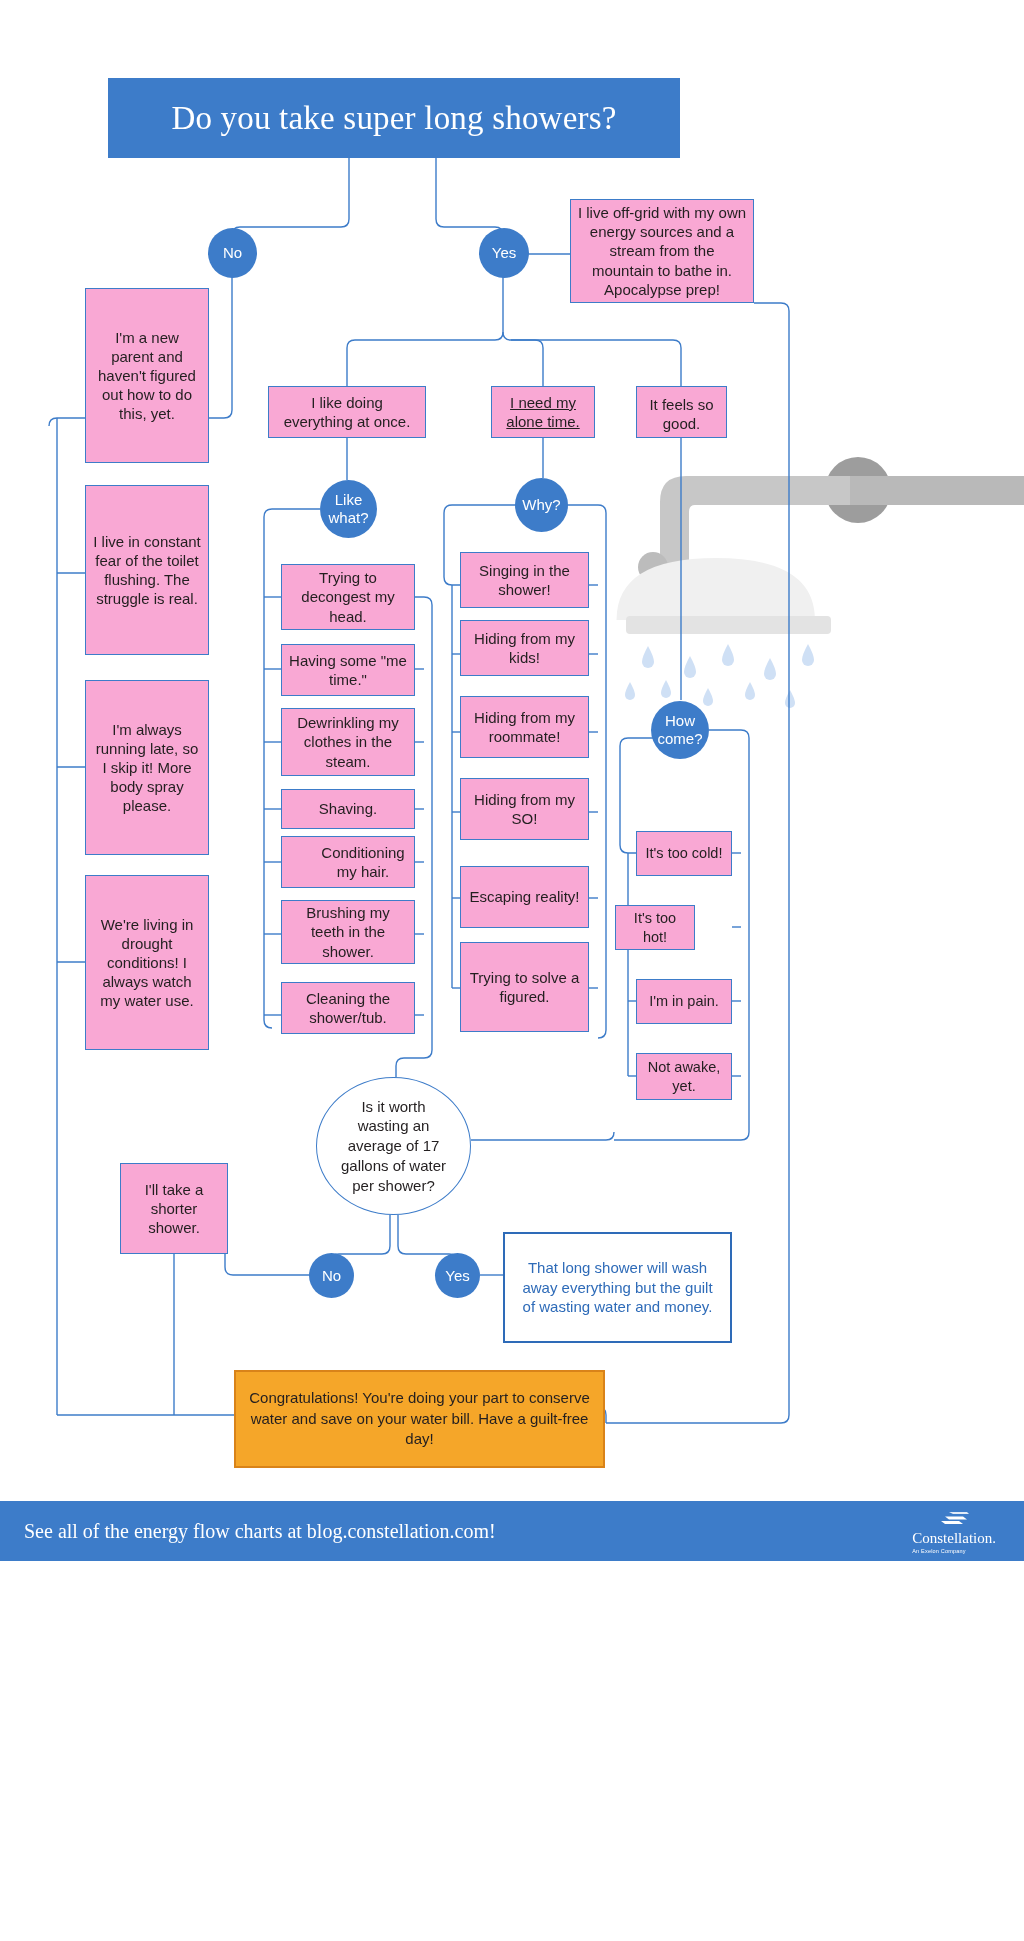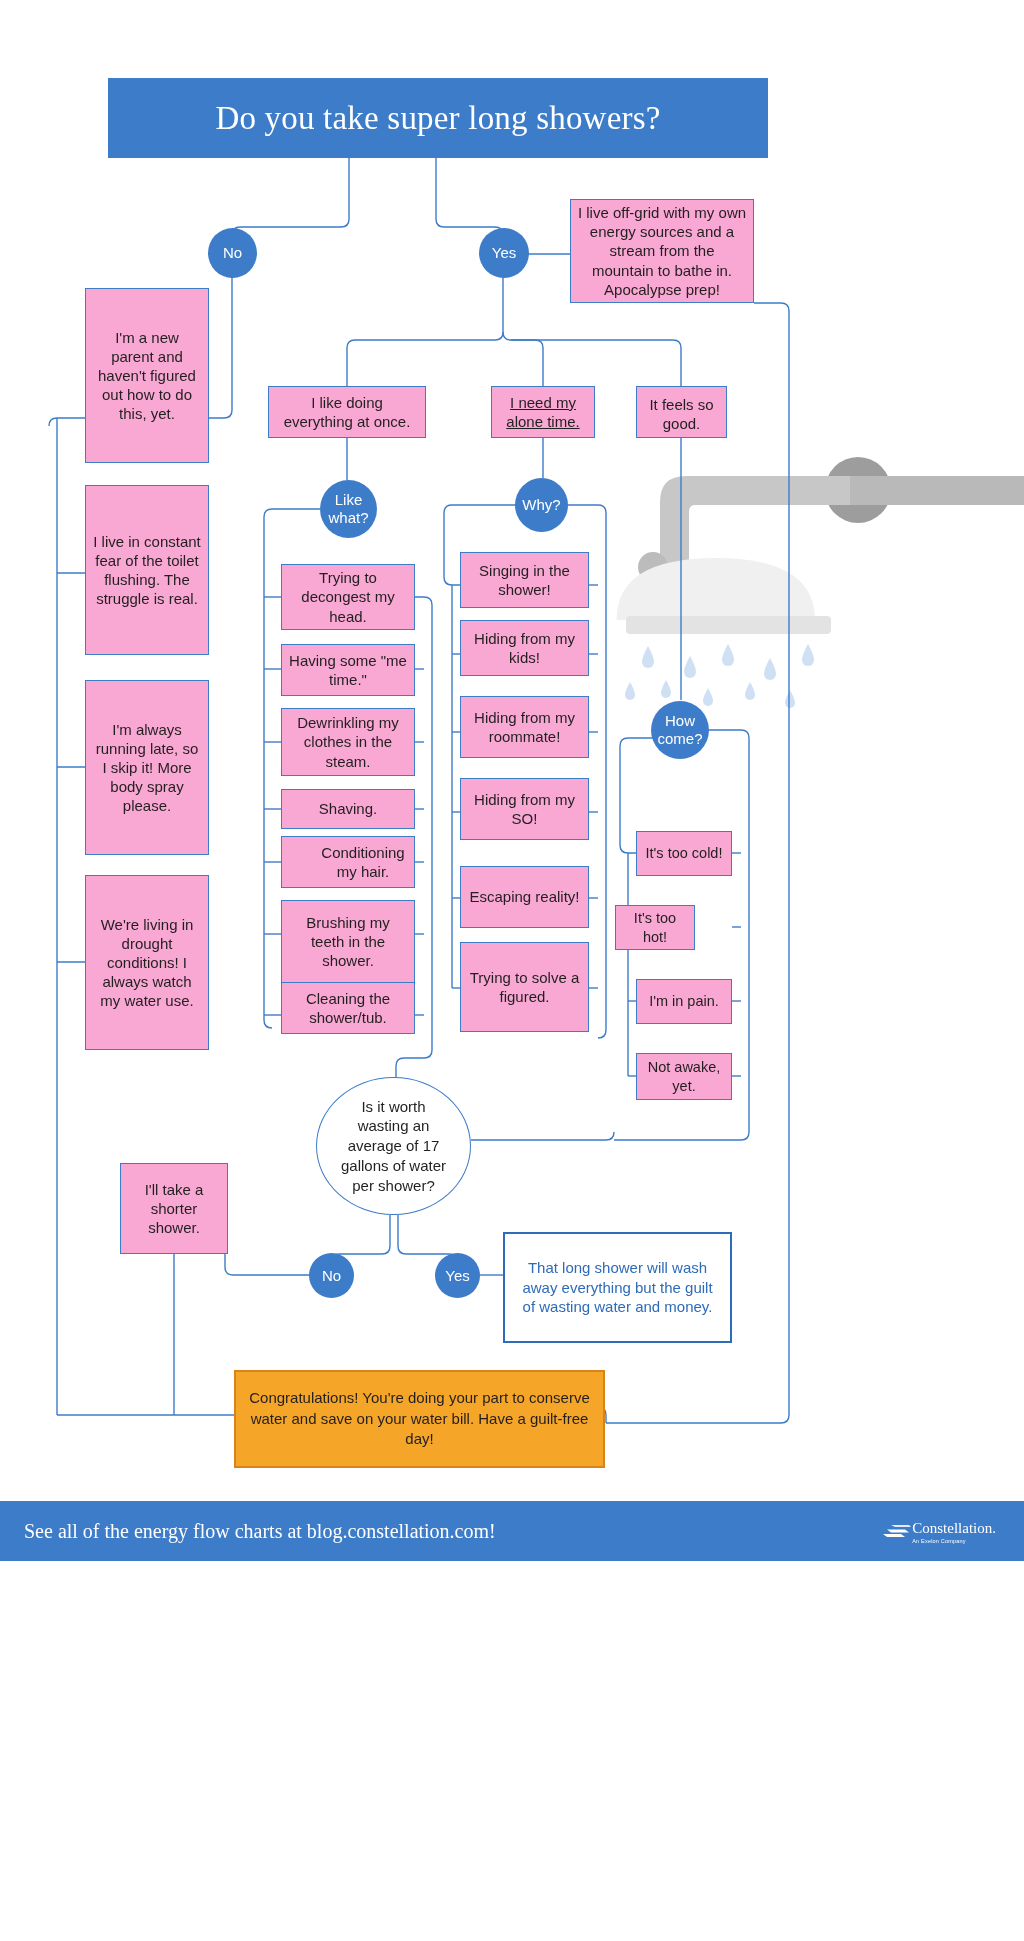--- a/index.html
+++ b/index.html
@@ -80,21 +80,21 @@
     line-height: 1.32;
     color: #231f20;
     padding: 0 18px;
     z-index: 3;
   }
 
   
   #header-banner {
     position: absolute;
     left: 108px; top: 78px;
-    width: 660px; height: 80px;
+    width: 572px; height: 80px;
     background: #3d7cc9;
     display: flex;
     align-items: center;
     justify-content: center;
     z-index: 5;
   }
   #header-banner .title {
     font-family: "Liberation Serif", serif;
     color: #ffffff;
     font-size: 33px;
@@ -153,20 +153,21 @@
     color: #ffffff;
     font-size: 20px;
     margin-left: 24px;
   }
   #footer .logo-wrap {
     position: absolute;
     right: 28px;
     display: flex;
     align-items: center;
     gap: 1px;
+    flex-direction: column;
   }
   #footer .logo-name {
     color: #ffffff;
     font-family: "Liberation Serif", serif;
     font-size: 15px;
     line-height: 1.05;
   }
   #footer .logo-sub {
     color: #ffffff;
     font-size: 5.5px;
@@ -348,21 +349,21 @@
   </div>
   <div class="nodebox" style="left:281px; top:708px; width:134px; height:68px;">
     <span>Dewrinkling my clothes in the steam.</span>
   </div>
   <div class="nodebox" style="left:281px; top:789px; width:134px; height:40px;">
     <span>Shaving.</span>
   </div>
   <div class="nodebox" style="left:281px; top:836px; width:134px; height:52px;padding-left:36px;">
     <span>Conditioning my hair.</span>
   </div>
-  <div class="nodebox" style="left:281px; top:900px; width:134px; height:83px;">
+  <div class="nodebox" style="left:281px; top:900px; width:134px; height:64px;">
     <span>Brushing my teeth in the shower.</span>
   </div>
   <div class="nodebox" style="left:281px; top:982px; width:134px; height:52px;">
     <span>Cleaning the shower/tub.</span>
   </div>
 
   <div class="bubble" style="left:515px; top:478px; width:53px; height:54px;">
     <span>Why?</span>
   </div>
   <div class="nodebox" style="left:460px; top:552px; width:129px; height:56px;">

